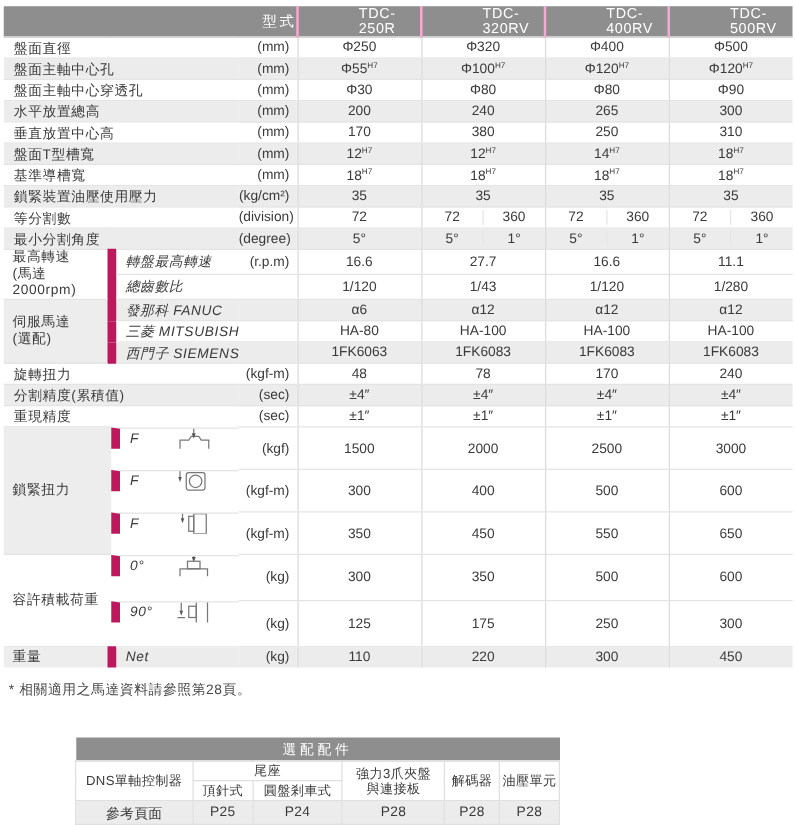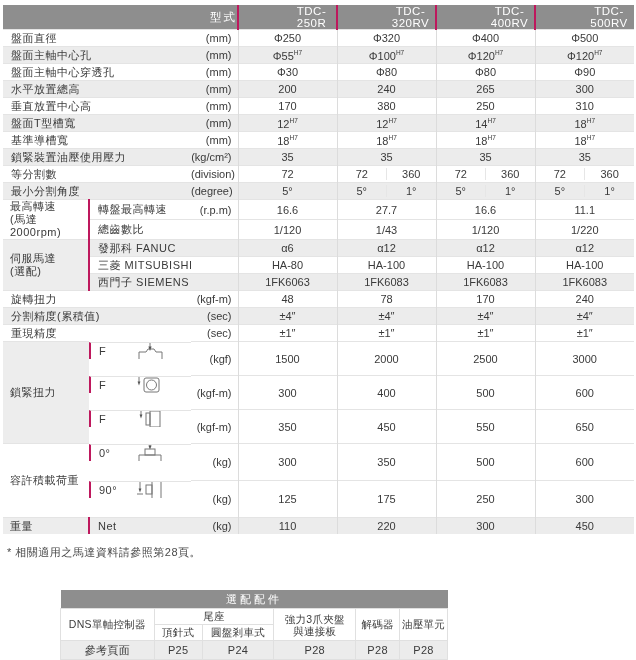--- a/index.html
+++ b/index.html
@@ -5,29 +5,29 @@
   html,body{margin:0;padding:0;width:636px;height:660px;background:#fff;overflow:hidden;
     font-family:"Liberation Sans","DejaVu Sans",sans-serif;-webkit-font-smoothing:antialiased;}
   .page{position:relative;width:636px;height:660px;}
 
   
   table{border-collapse:collapse;}
   .spec{margin:5px 0 0 3px;width:631px;table-layout:fixed;}
   .spec col.cg{width:86px}.spec col.cs{width:102px}.spec col.cu{width:47px}.spec col.cd{width:99px}
   .spec th{background:#8e8e8e;color:#fff;font-weight:normal;font-size:11.5px;height:19px;padding:0;}
   .spec th.h-label{text-align:right;padding-left:8px;letter-spacing:2px;}
-  .spec th.h-model{text-align:center;border-left:2px solid #be185d;letter-spacing:.5px;padding-left:48px;}
+  .spec th.h-model{text-align:left;border-left:2px solid #f9a8d4;letter-spacing:.5px;padding-left:48px;}
   .spec td{height:16px;padding:0;font-size:11px;color:#3a3a3a;border-top:1px solid #e4e4e4;vertical-align:middle;}
   .spec tr.shade td{background:#ececec;}
   .spec td.group-cell{background:#fff;text-align:left;padding-left:7px;line-height:13px;letter-spacing:.5px;}
   .spec td.group-cell.gshade{background:#ededed;}
   .spec tr.shade td.group-cell{background:#ededed;}
   .spec td.label-cell,.spec td.sub-cell{text-align:left;padding-left:8px;letter-spacing:.5px;
     white-space:nowrap;overflow:hidden;}
-  .spec td.sub-cell{border-left:2px solid #be185d;}
+  .spec td.sub-cell{border-left:7px solid #be185d;font-style:italic;}
   .spec td.unit-cell{text-align:right;padding-right:6px;letter-spacing:0;}
   .spec td.data-cell{text-align:center;border-left:1px solid #dcdcdc;}
   .spec sup{font-size:6.5px;vertical-align:super;letter-spacing:0;}
   .split{display:flex;width:100%;}
   .split span{flex:1;text-align:center;}
   .split span + span{border-left:1px solid #e6e6e6;}
   .f-label{display:inline-block;min-width:22px;}
   .icon-cell{display:flex;align-items:center;}
   .drawing{display:inline-block;margin-left:12px;line-height:0;}
   .drawing svg{stroke:#777;fill:none;stroke-width:1;}
@@ -196,21 +196,21 @@
           <td class="data-cell">27.7</td>
           <td class="data-cell">16.6</td>
           <td class="data-cell">11.1</td>
         </tr>
         <tr>
           <td class="sub-cell">總齒數比</td>
           <td class="unit-cell"></td>
           <td class="data-cell">1/120</td>
           <td class="data-cell">1/43</td>
           <td class="data-cell">1/120</td>
-          <td class="data-cell">1/220</td>
+          <td class="data-cell">1/280</td>
         </tr>
         <tr class="shade">
           <td class="group-cell gshade" rowspan="3">
             <div class="group-line">伺服馬達</div>
             <div class="group-line">(選配)</div>
           </td>
           <td class="sub-cell">發那科 FANUC</td>
           <td class="unit-cell"></td>
           <td class="data-cell">α6</td>
           <td class="data-cell">α12</td>

